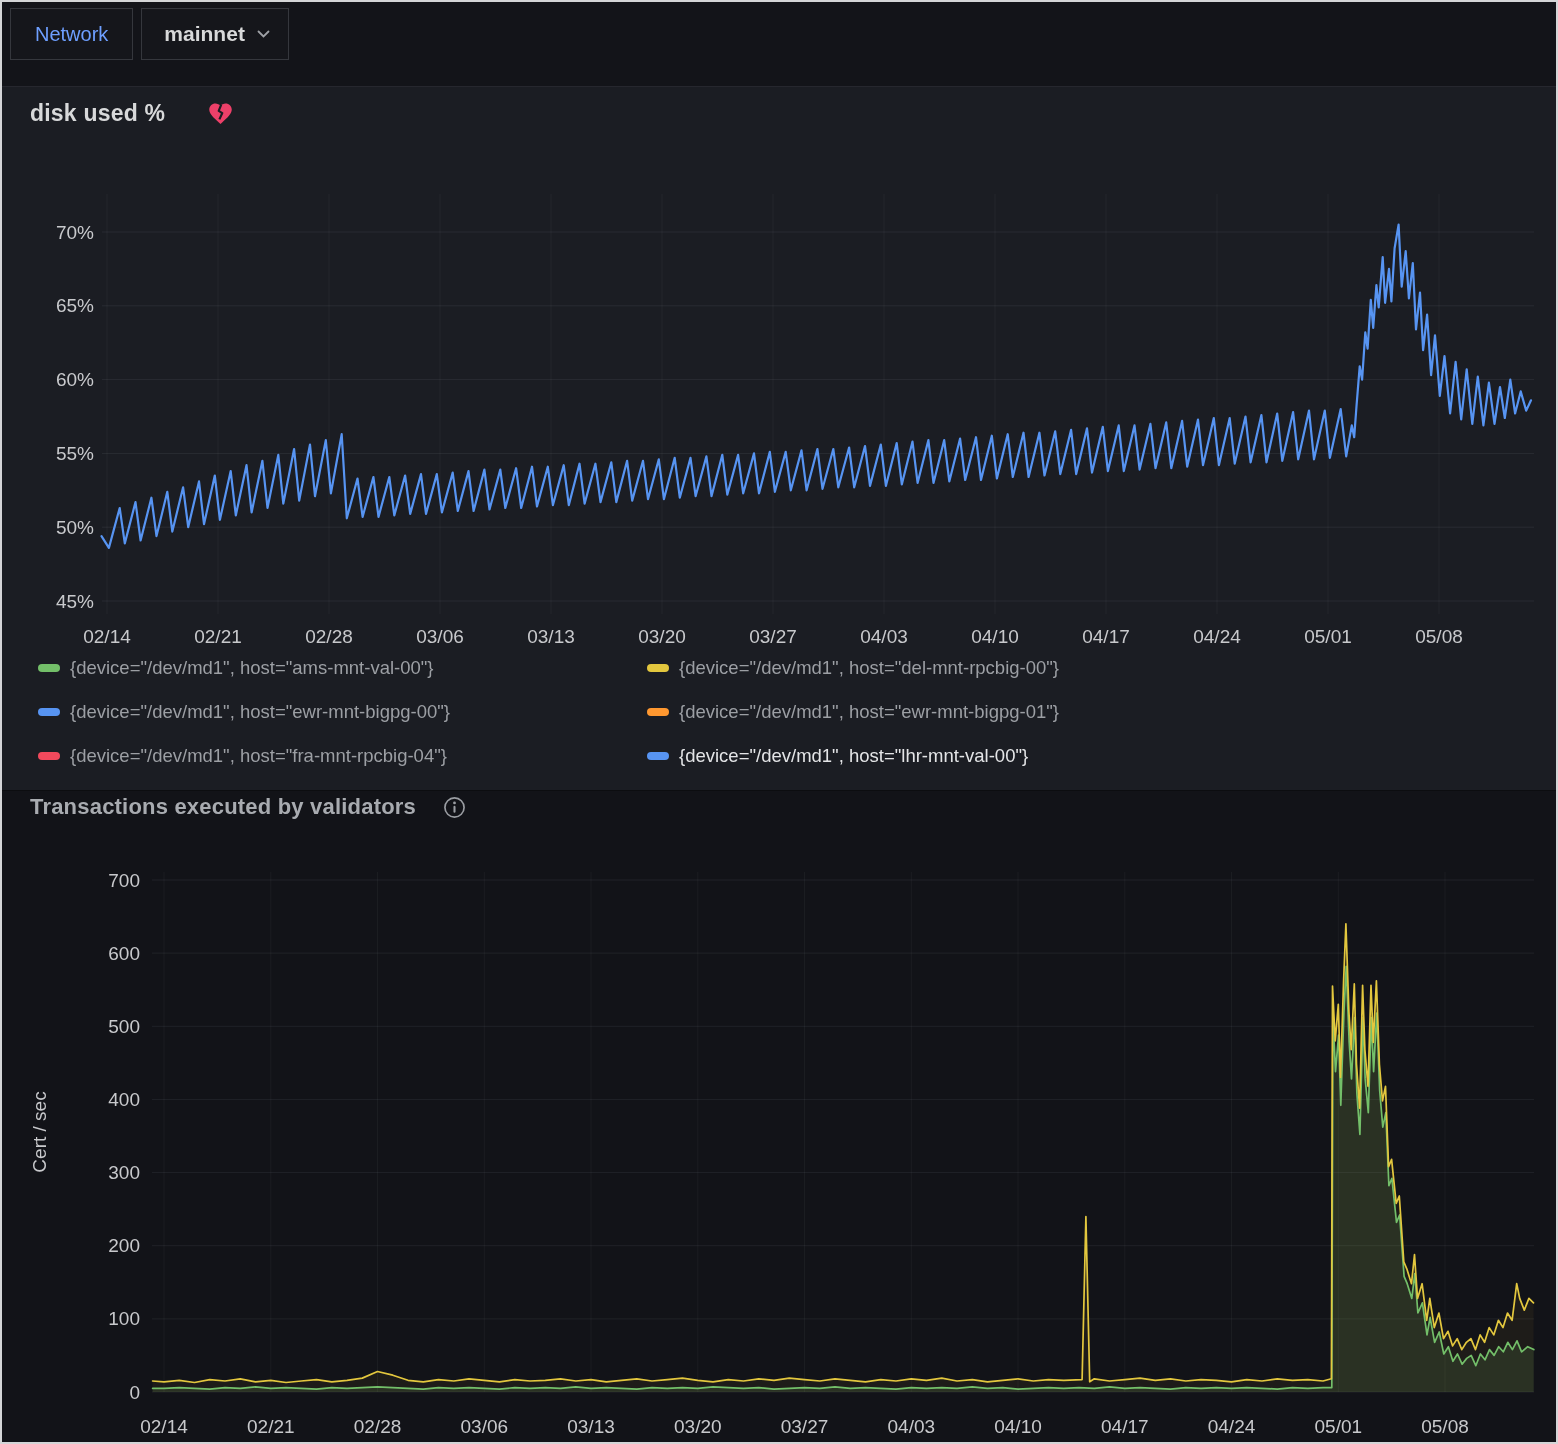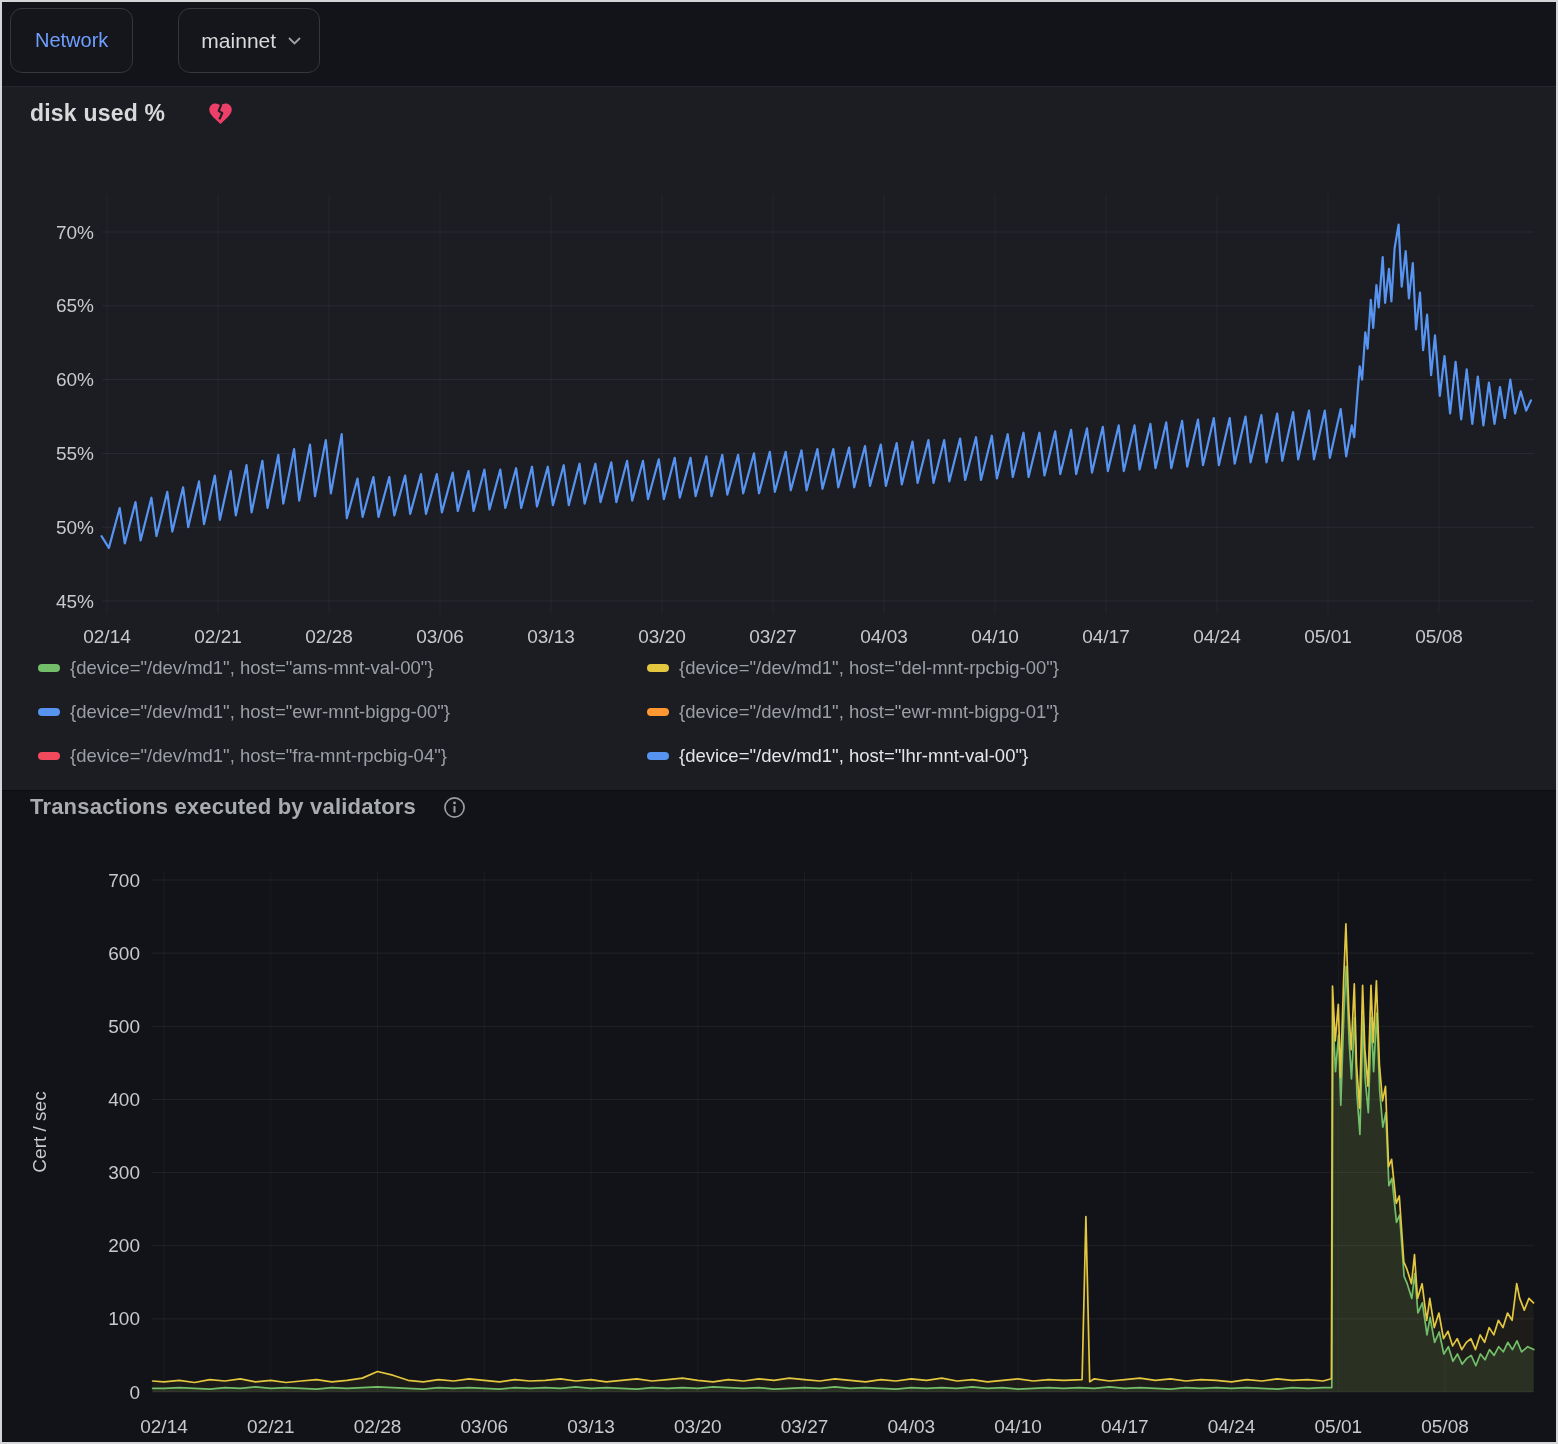--- a/index.html
+++ b/index.html
@@ -1,22 +1,22 @@
 <!DOCTYPE html>
 <html><head>
 <meta charset="utf-8">
 <style>
   html,body{margin:0;padding:0;background:#131419;}
   body{font-family:"Liberation Sans",sans-serif;-webkit-font-smoothing:antialiased;}
   .frame{position:relative;width:1554px;height:1440px;border:2px solid #d4d5d7;background:#131419;overflow:hidden;}
   
   .topbar{position:absolute;left:8px;top:6px;display:flex;gap:8px;align-items:stretch;}
-  .varbox{height:65px;display:flex;align-items:center;border:1px solid #35373d;border-radius:12px;background:#15161b;box-sizing:border-box;}
+  .varbox{height:52px;display:flex;align-items:center;border:1px solid #35373d;border-radius:0;background:#15161b;box-sizing:border-box;}
   .varlabel{padding:0 24px;color:#6e9fff;font-size:20px;font-weight:500;}
-  .varvalue{padding:0 18px 0 22px;color:#d8d9da;font-size:21px;font-weight:400;display:flex;align-items:center;gap:12px;cursor:pointer;margin-left:37px;}
+  .varvalue{padding:0 18px 0 22px;color:#d8d9da;font-size:21px;font-weight:700;display:flex;align-items:center;gap:12px;cursor:pointer;}
   
   .panel1{position:absolute;left:0;top:84px;width:1554px;height:704px;background:#1b1d23;border-top:1px solid #26272e;box-sizing:border-box;}
   .panel2{position:absolute;left:0;top:788px;width:1554px;height:652px;background:#121318;border-top:1px solid #0c0d10;box-sizing:border-box;}
   .p1-header{position:absolute;left:28px;top:98px;display:flex;align-items:center;gap:42px;z-index:3;}
   .p1-title{margin:0;font-size:23px;font-weight:600;color:#d8d9da;letter-spacing:.2px;cursor:pointer;}
   .p2-header{position:absolute;left:28px;top:792px;display:flex;align-items:center;gap:26px;z-index:3;}
   .p2-title{margin:0;font-size:22px;font-weight:600;color:#a8abb0;letter-spacing:.2px;cursor:pointer;}
   svg.chart{position:absolute;left:0;z-index:1;}
   svg text{font-family:"Liberation Sans",sans-serif;}
   

